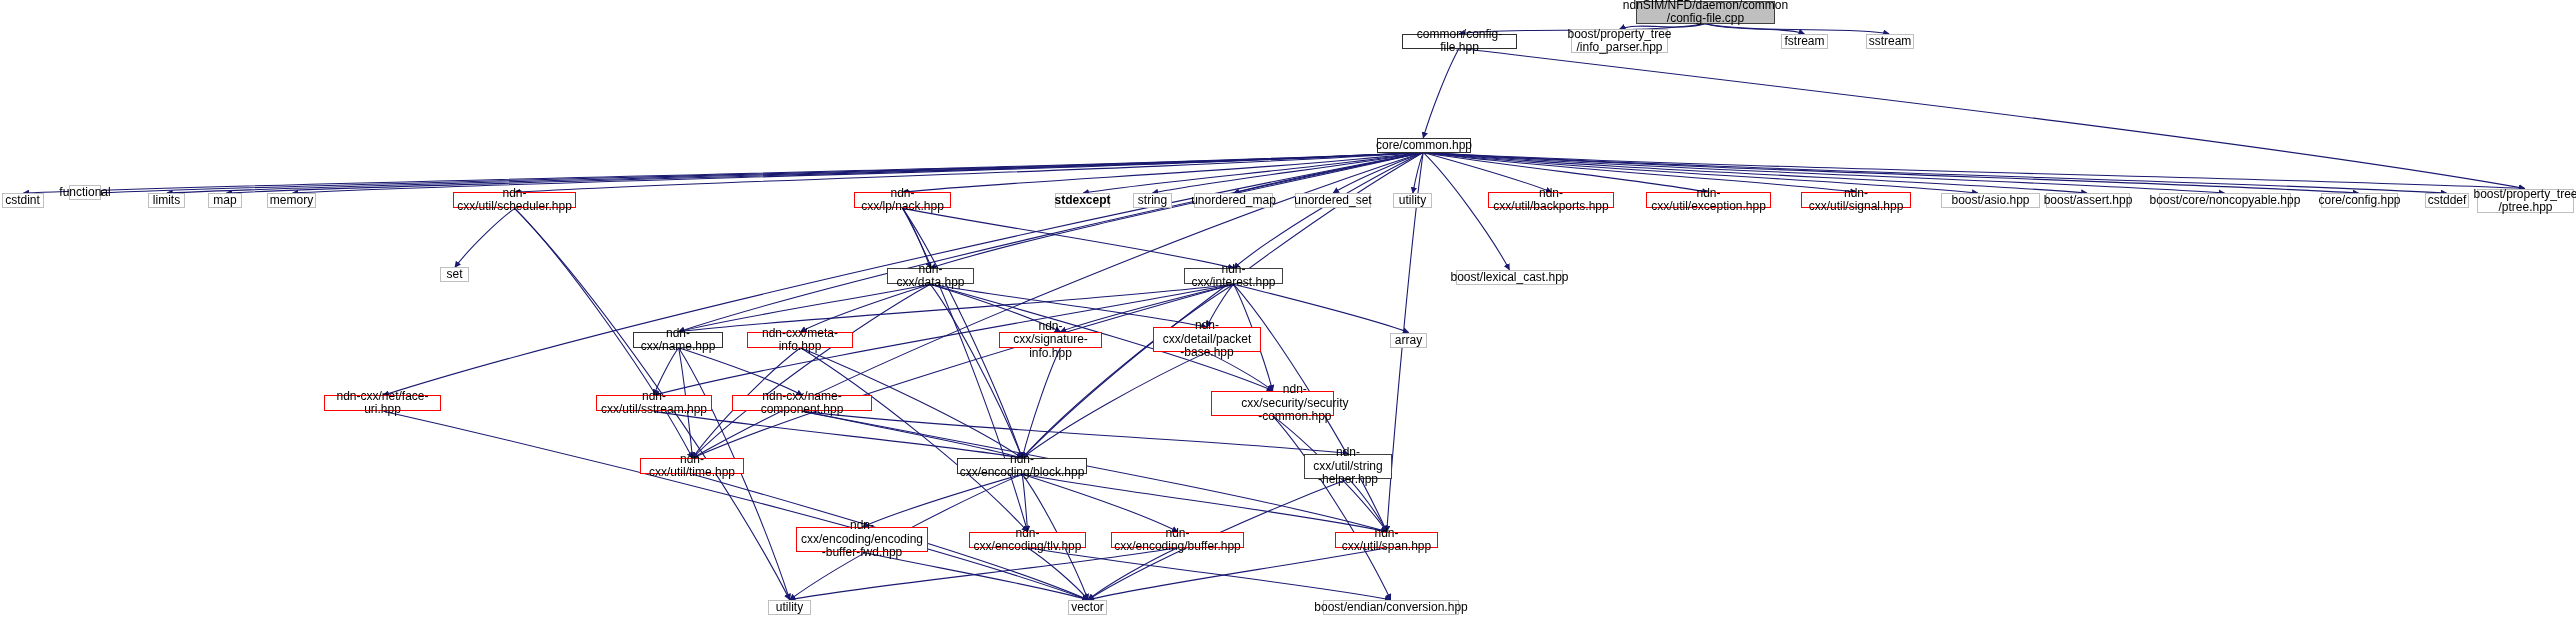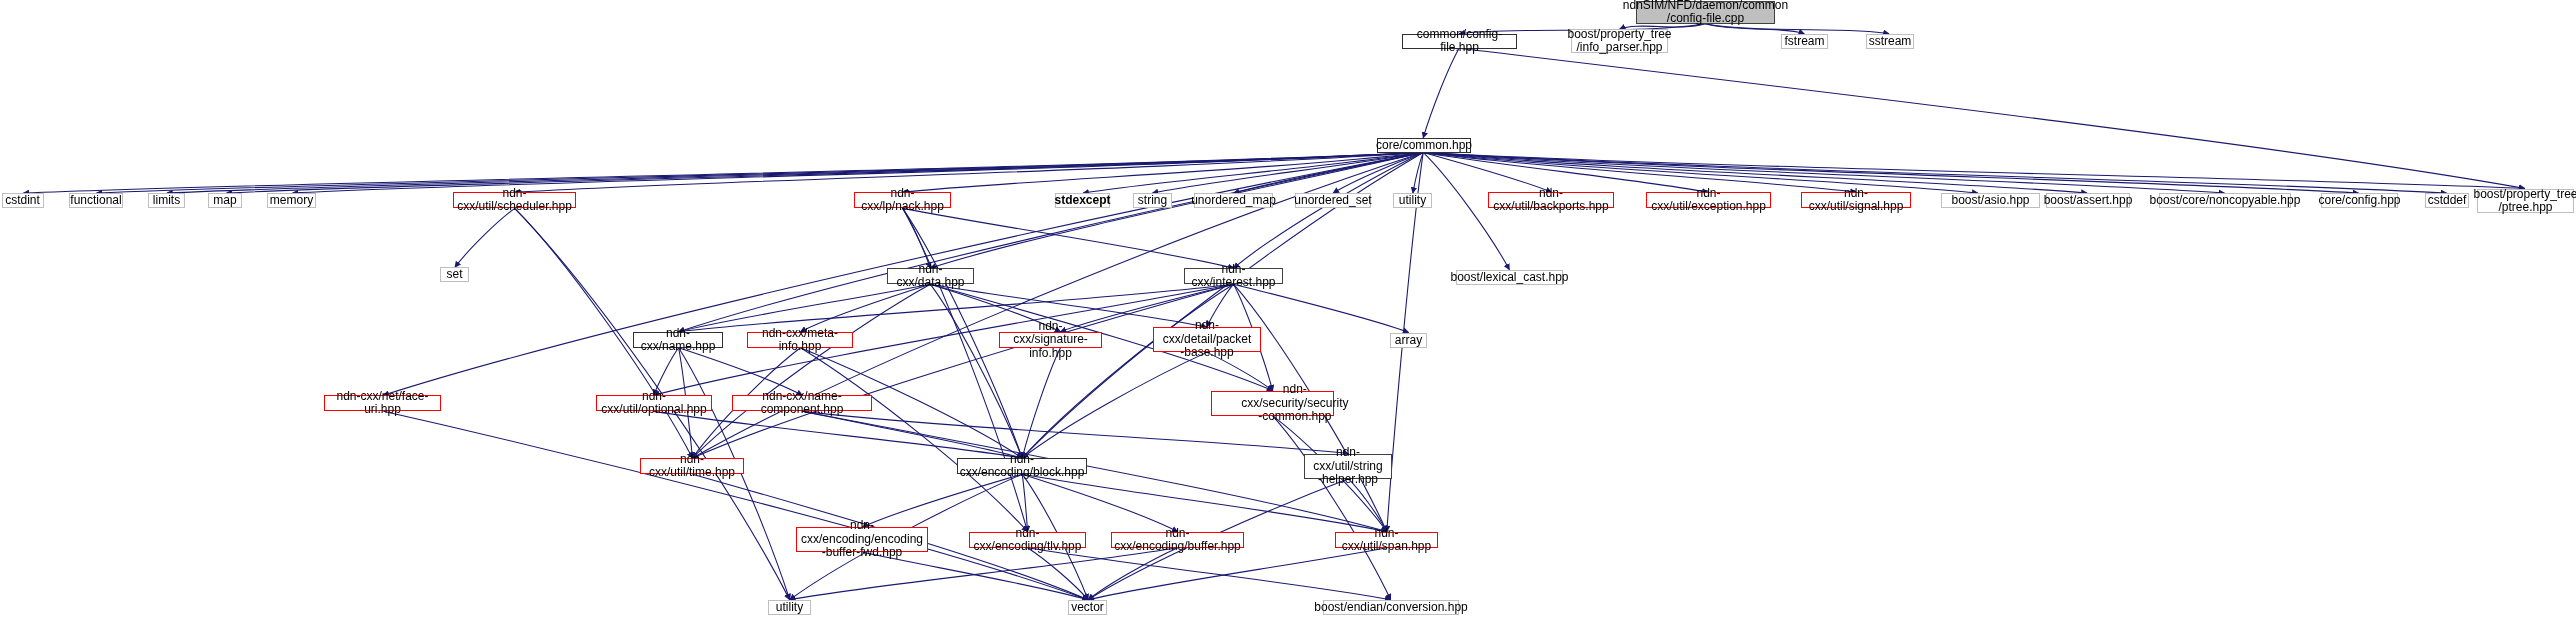--- a/index.html
+++ b/index.html
@@ -173,21 +173,21 @@
   <div id="node-layer">
       <div class="node root" style="left: 1636px; top: 0.8px; width: 139px; height: 23px;">ndnSIM/NFD/daemon/common
 /config-file.cpp</div>
       <div class="node docthick" style="left: 1402px; top: 34px; width: 115px; height: 14.6px;">common/config-file.hpp</div>
       <div class="node plain" style="left: 1571px; top: 29px; width: 97px; height: 24px;">boost/property_tree
 /info_parser.hpp</div>
       <div class="node plain" style="left: 1781px; top: 34px; width: 47px; height: 14.6px;">fstream</div>
       <div class="node plain" style="left: 1866px; top: 34px; width: 48px; height: 14.6px;">sstream</div>
       <div class="node docthick" style="left: 1377px; top: 138px; width: 94px; height: 14.6px;">core/common.hpp</div>
       <div class="node plain" style="left: 1.5px; top: 193px; width: 42px; height: 14.6px;">cstdint</div>
-      <div class="node plain" style="left: 69px; top: 193px; width: 54px; height: 14.6px;">functional</div>
+      <div class="node plain" style="left: 69px; top: 185px; width: 32px; height: 14.6px;">functional</div>
       <div class="node plain" style="left: 148px; top: 193px; width: 37px; height: 14.6px;">limits</div>
       <div class="node plain" style="left: 208px; top: 193px; width: 34px; height: 14.6px;">map</div>
       <div class="node plain" style="left: 267px; top: 193px; width: 49px; height: 14.6px;">memory</div>
       <div class="node red" style="left: 453px; top: 192px; width: 123px; height: 16px;">ndn-cxx/util/scheduler.hpp</div>
       <div class="node red" style="left: 854px; top: 192px; width: 97px; height: 16px;">ndn-cxx/lp/nack.hpp</div>
       <div class="node plain" style="left: 1055px; top: 193px; width: 55px; height: 14.6px; font-weight: bold;">stdexcept</div>
       <div class="node plain" style="left: 1133px; top: 193px; width: 39px; height: 14.6px;">string</div>
       <div class="node plain" style="left: 1194px; top: 193px; width: 79px; height: 14.6px;">unordered_map</div>
       <div class="node plain" style="left: 1295px; top: 193px; width: 76px; height: 14.6px;">unordered_set</div>
       <div class="node plain" style="left: 1393px; top: 193px; width: 39px; height: 14.6px;">utility</div>
@@ -205,21 +205,21 @@
       <div class="node doc" style="left: 887px; top: 268px; width: 87px; height: 16px;">ndn-cxx/data.hpp</div>
       <div class="node doc" style="left: 1184px; top: 268px; width: 99px; height: 16px;">ndn-cxx/interest.hpp</div>
       <div class="node plain" style="left: 1456px; top: 270px; width: 107px; height: 14.6px;">boost/lexical_cast.hpp</div>
       <div class="node docthick" style="left: 633px; top: 332px; width: 90px; height: 16px;">ndn-cxx/name.hpp</div>
       <div class="node red" style="left: 747px; top: 332px; width: 106px; height: 16px;">ndn-cxx/meta-info.hpp</div>
       <div class="node red" style="left: 999px; top: 332px; width: 103px; height: 16px;">ndn-cxx/signature-info.hpp</div>
       <div class="node red" style="left: 1153px; top: 327px; width: 108px; height: 25px;">ndn-cxx/detail/packet
 -base.hpp</div>
       <div class="node plain" style="left: 1390px; top: 333px; width: 37px; height: 14.6px; text-align: right;">array</div>
       <div class="node red" style="left: 324px; top: 395px; width: 117px; height: 16px;">ndn-cxx/net/face-uri.hpp</div>
-      <div class="node red" style="left: 596px; top: 395px; width: 116px; height: 16px;">ndn-cxx/util/optional.hpp</div>
+      <div class="node red" style="left: 596px; top: 395px; width: 116px; height: 16px;">ndn-cxx/util/sstream.hpp</div>
       <div class="node red" style="left: 732px; top: 395px; width: 140px; height: 16px;">ndn-cxx/name-component.hpp</div>
       <div class="node red" style="left: 1211px; top: 391px; width: 123px; height: 25px; padding-left: 47px;">ndn-cxx/security/security
 -common.hpp</div>
       <div class="node red" style="left: 640px; top: 458px; width: 104px; height: 16px;">ndn-cxx/util/time.hpp</div>
       <div class="node docthick" style="left: 957px; top: 458px; width: 130px; height: 16px;">ndn-cxx/encoding/block.hpp</div>
       <div class="node doc" style="left: 1304px; top: 454px; width: 88px; height: 25px;">ndn-cxx/util/string
 -helper.hpp</div>
       <div class="node red" style="left: 796px; top: 527px; width: 132px; height: 25px;">ndn-cxx/encoding/encoding
 -buffer-fwd.hpp</div>
       <div class="node red" style="left: 969px; top: 532px; width: 117px; height: 16px;">ndn-cxx/encoding/tlv.hpp</div>

